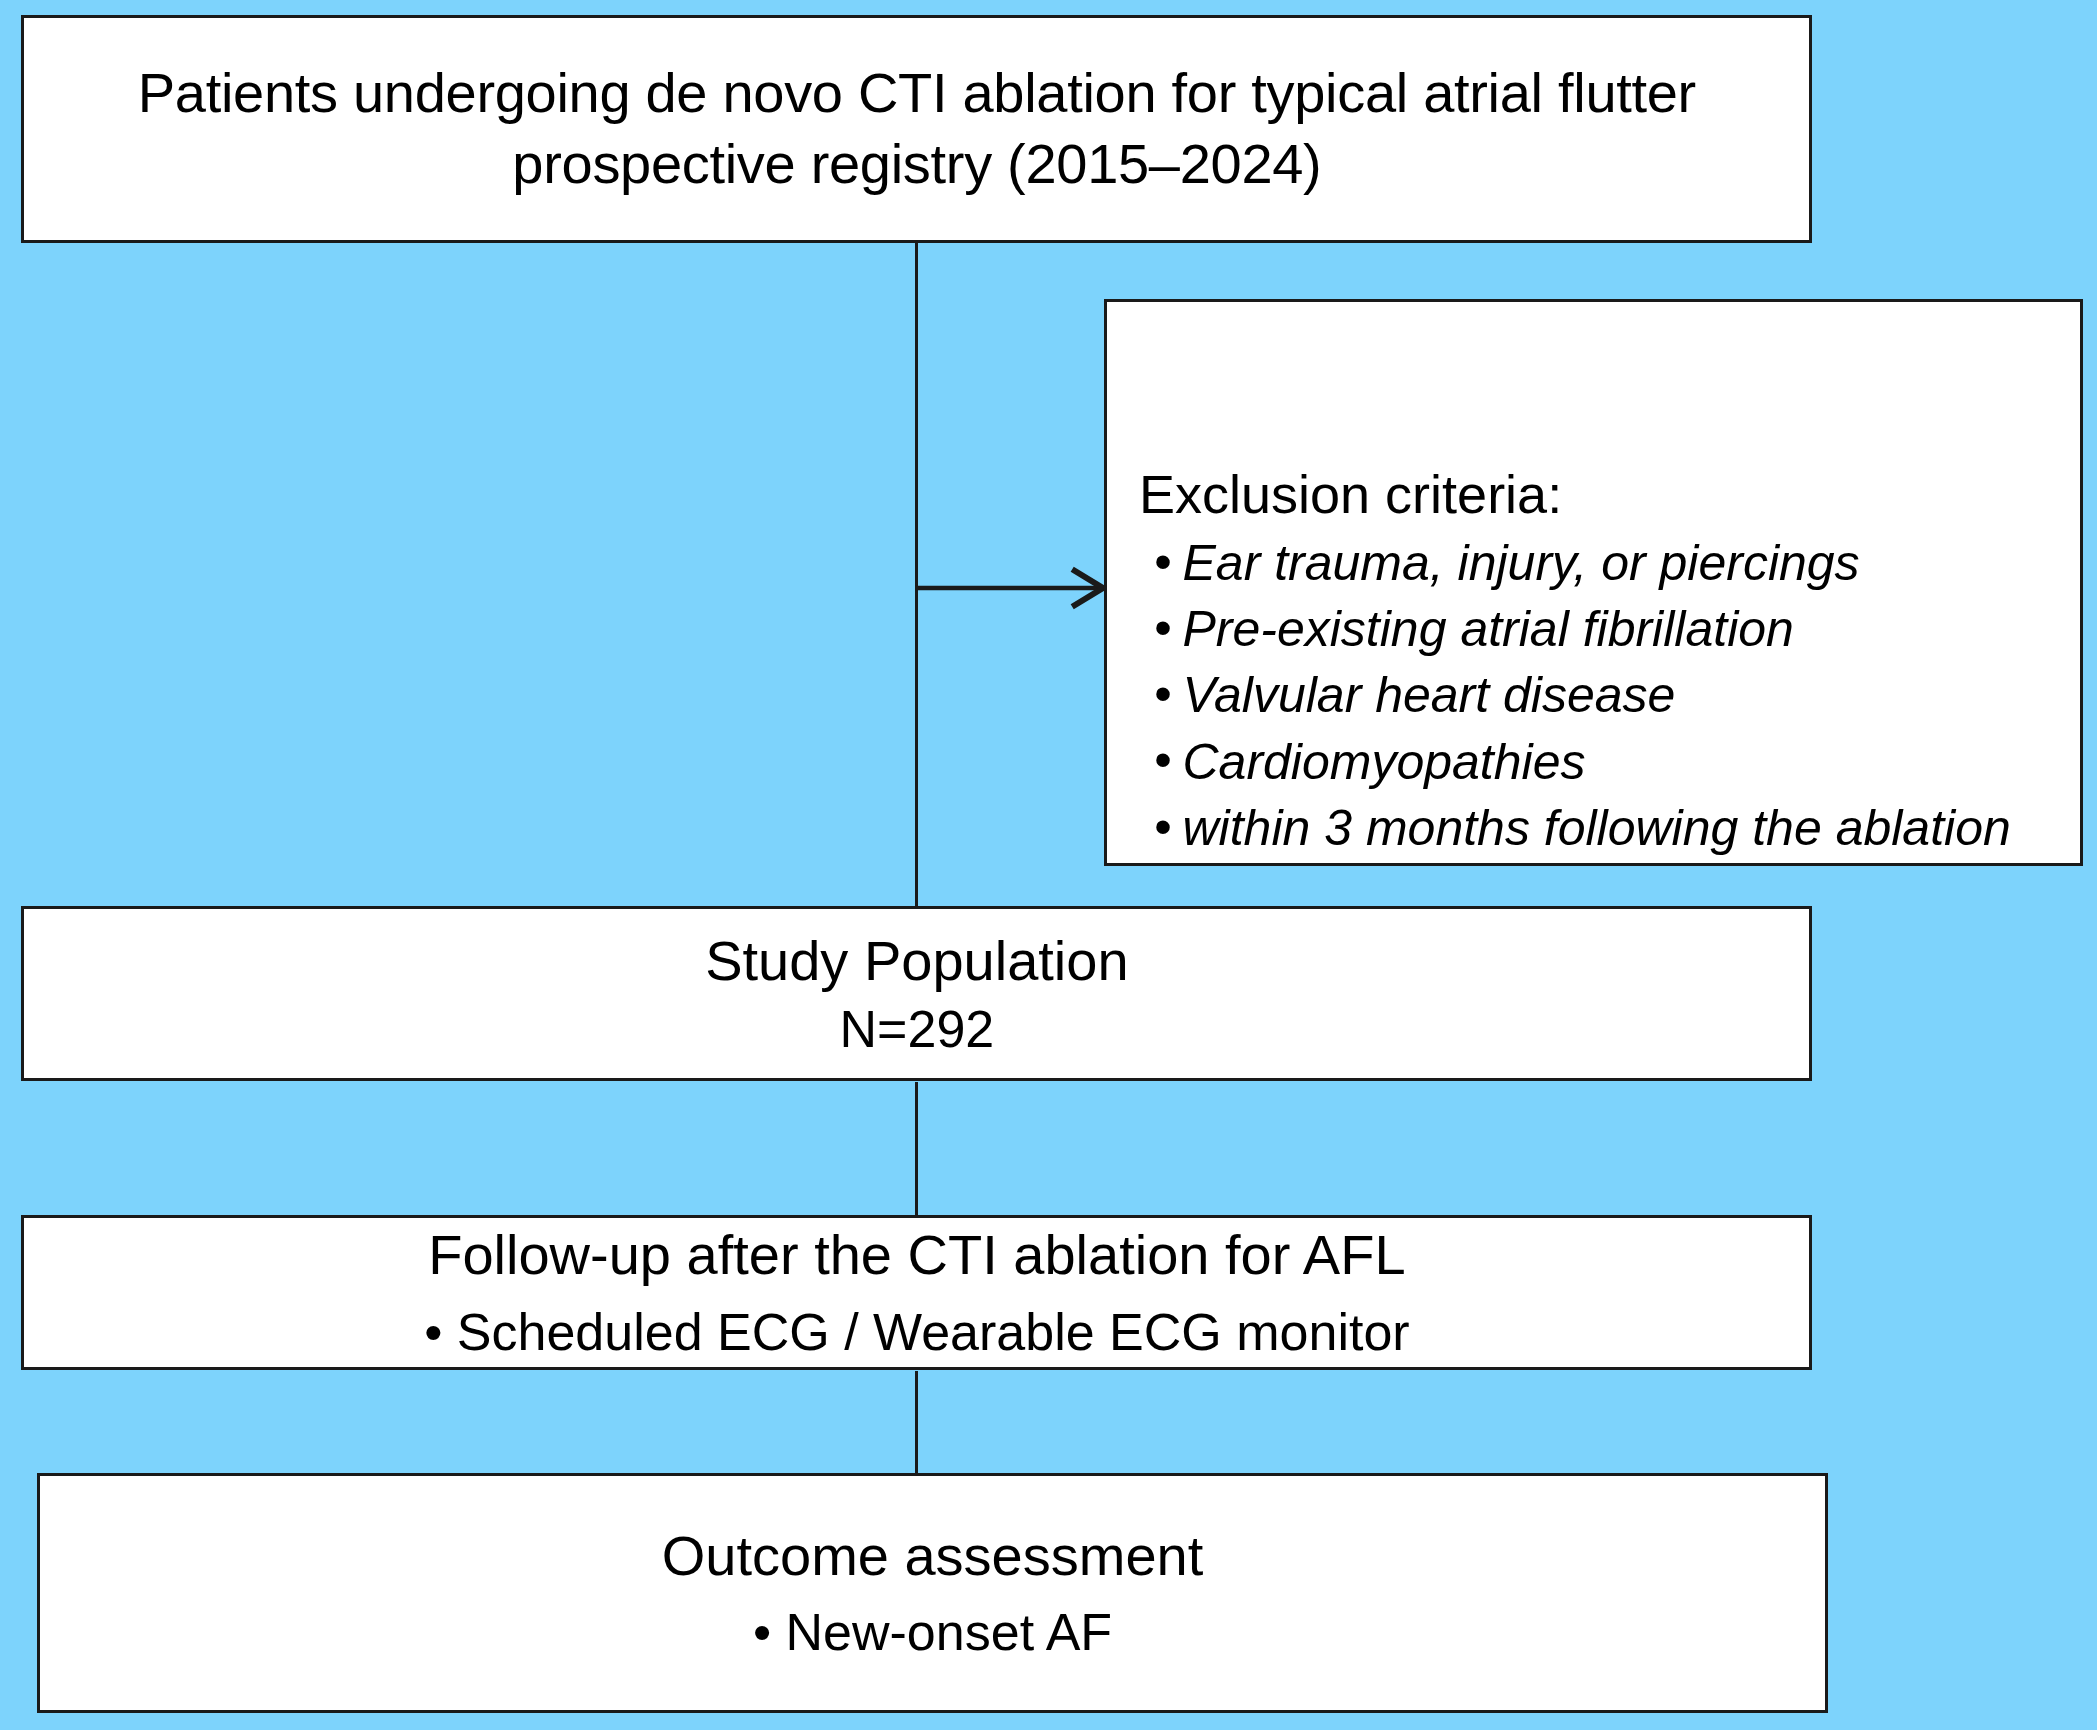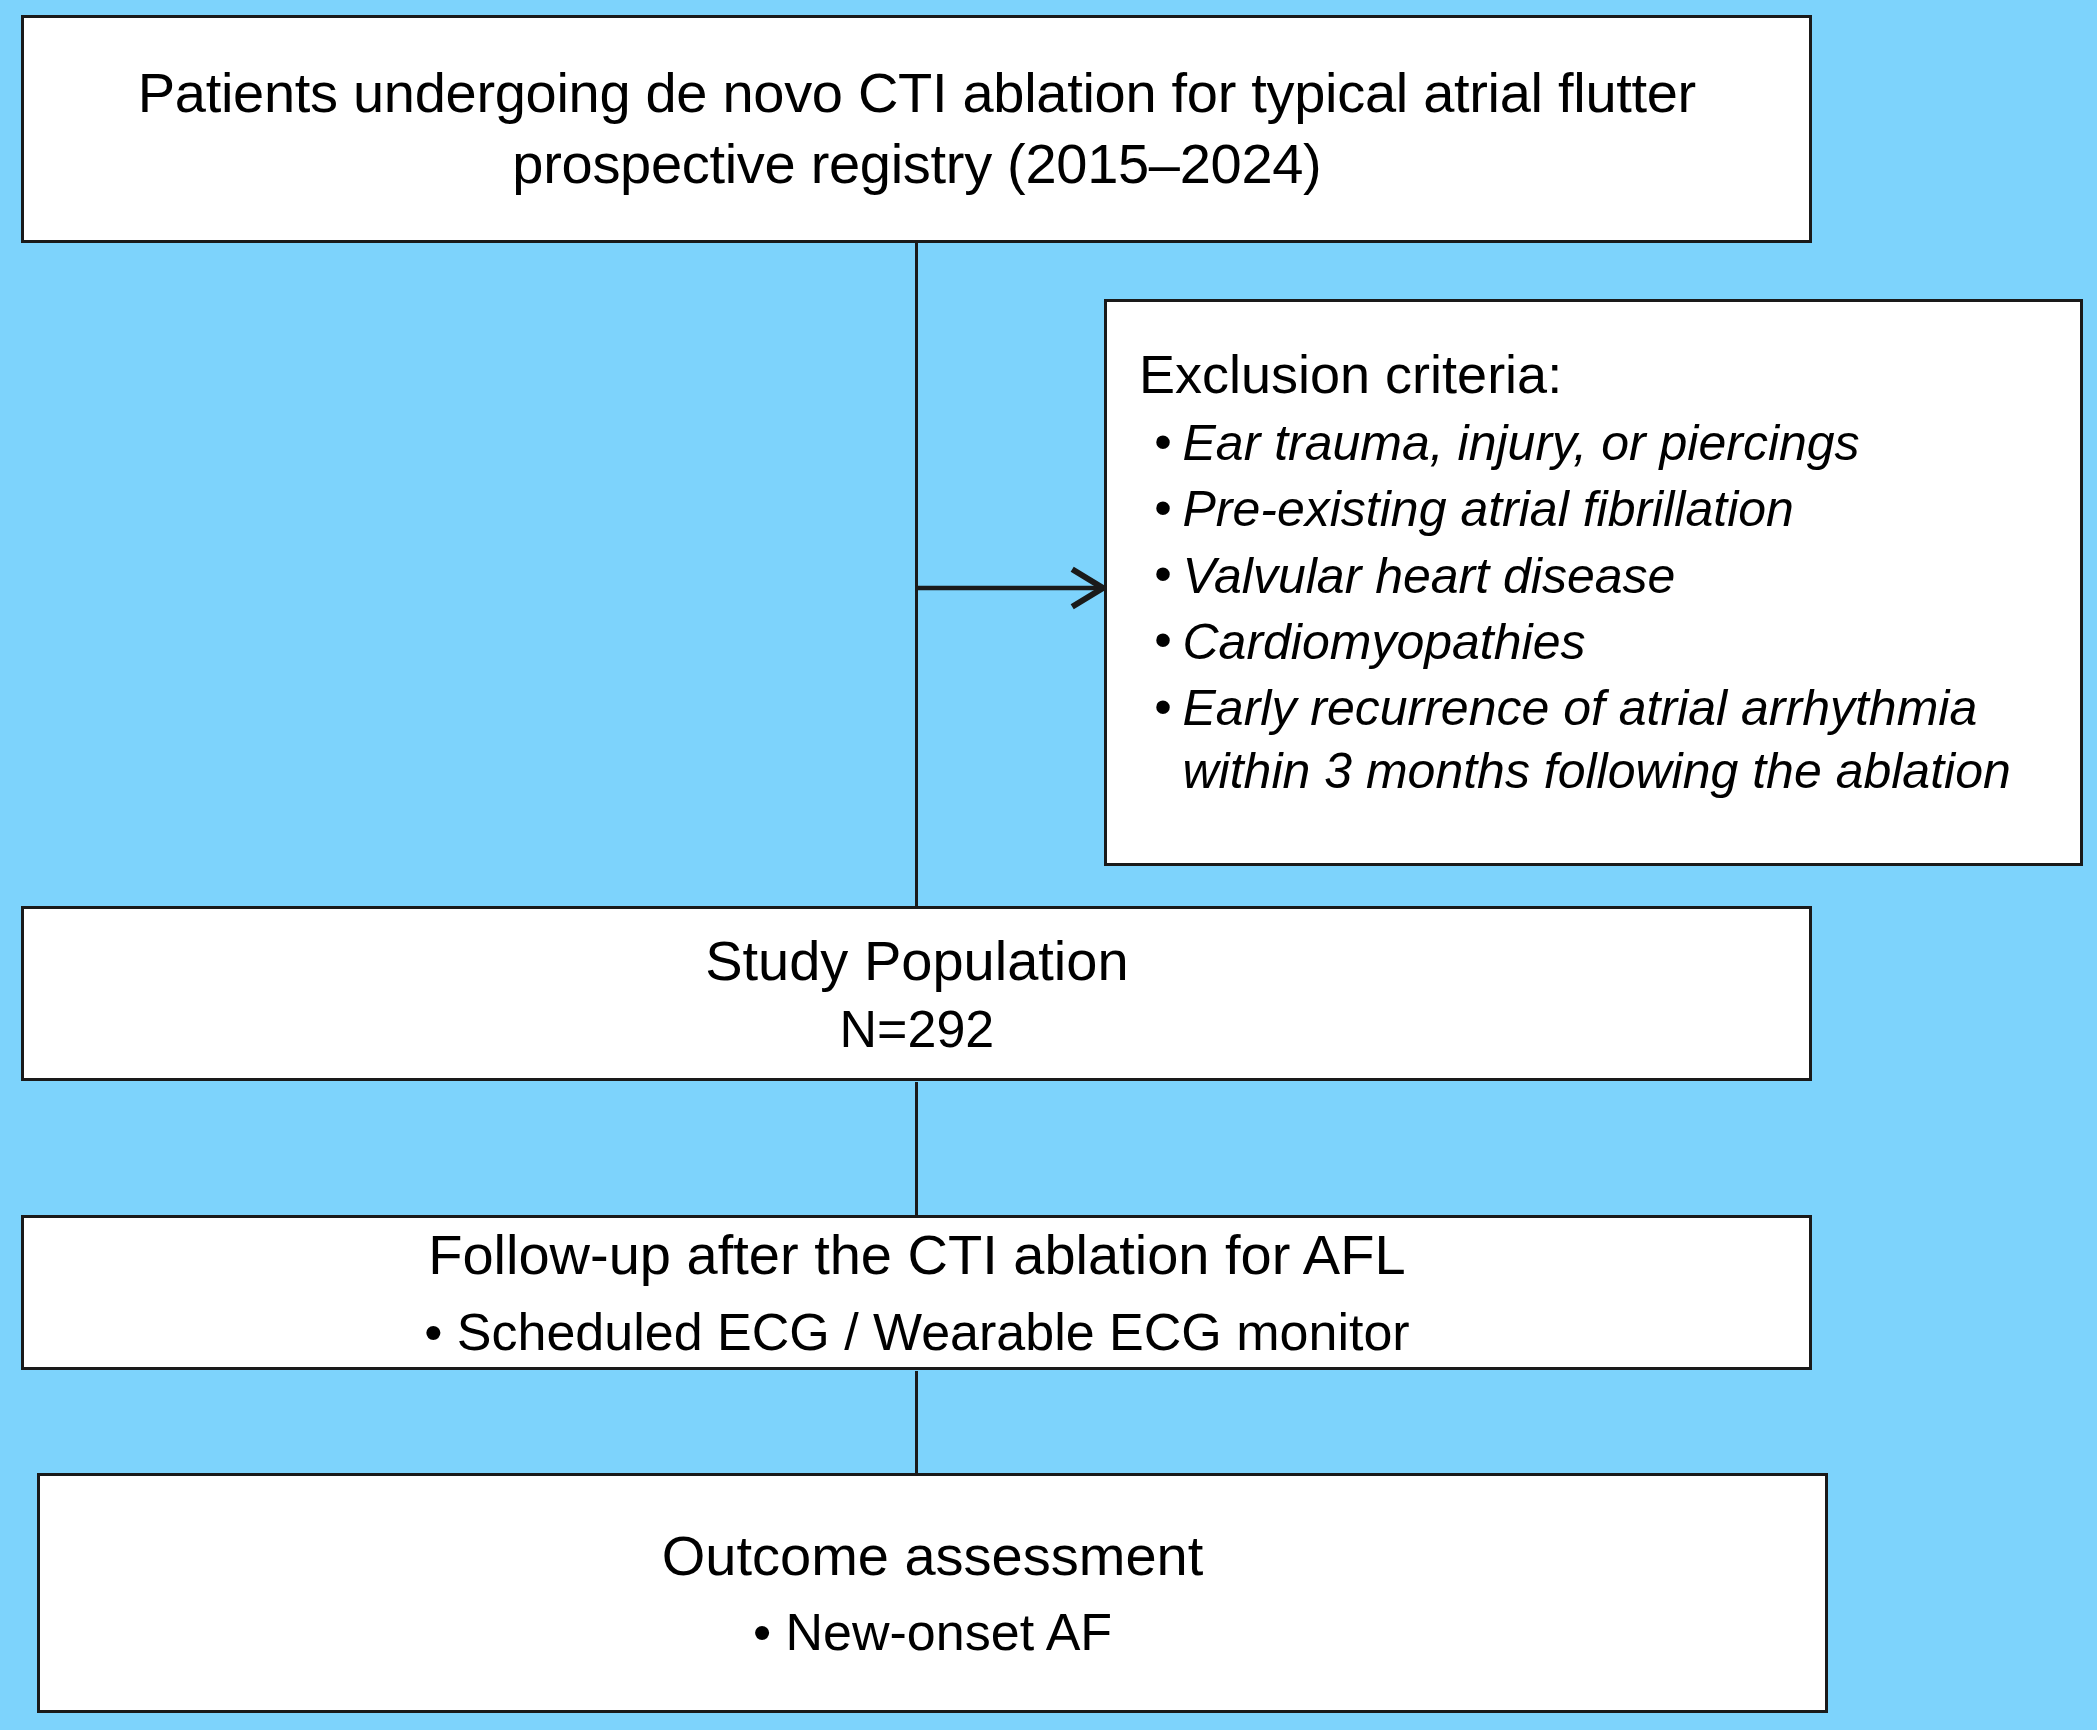--- a/index.html
+++ b/index.html
@@ -78,21 +78,21 @@
   }
   #box-source .line1 { margin-bottom: 2.7px; }
 
   
   #box-exclusion {
     left: 1104px;
     top: 299px;
     width: 979px;
     height: 567px;
     padding: 0;
-    justify-content: flex-start;
+    justify-content: flex-end;
   }
   #excl-title {
     margin: 40px 0 5.4px 32px;
   }
   #excl-list {
     list-style: none;
     margin: 0;
     padding: 0 0 0 46px;
   }
   #excl-list li {
@@ -192,21 +192,20 @@
       <li class="t-excl-item">
         <span class="bullet">•</span>
         <span class="wrap">Valvular heart disease</span>
       </li>
       <li class="t-excl-item">
         <span class="bullet">•</span>
         <span class="wrap">Cardiomyopathies</span>
       </li>
       <li class="t-excl-item">
         <span class="bullet">•</span>
-        <span class="wrap">Early recurrence of atrial arrhythmia</span>
         <span class="wrap">within 3 months following the ablation</span>
       </li>
     </ul>
   </div>
 
   <div class="fc-box centered" id="box-population">
     <div class="t-heading line1">Study Population</div>
     <div class="t-sub line2">N=292</div>
   </div>
 

